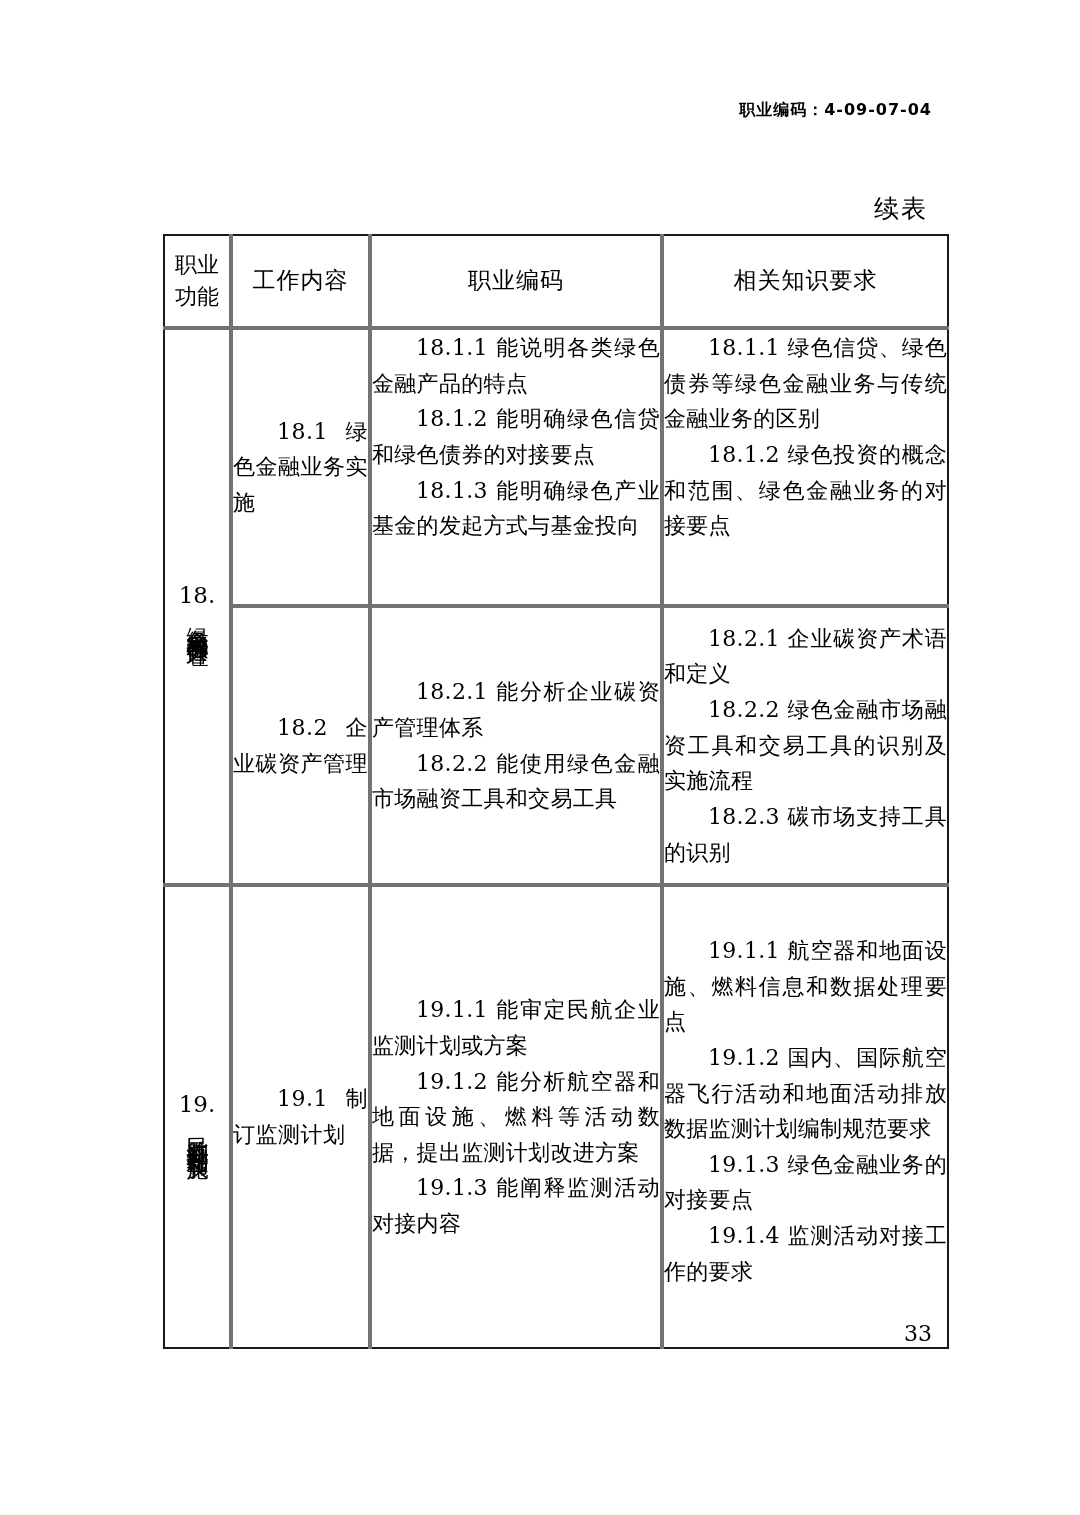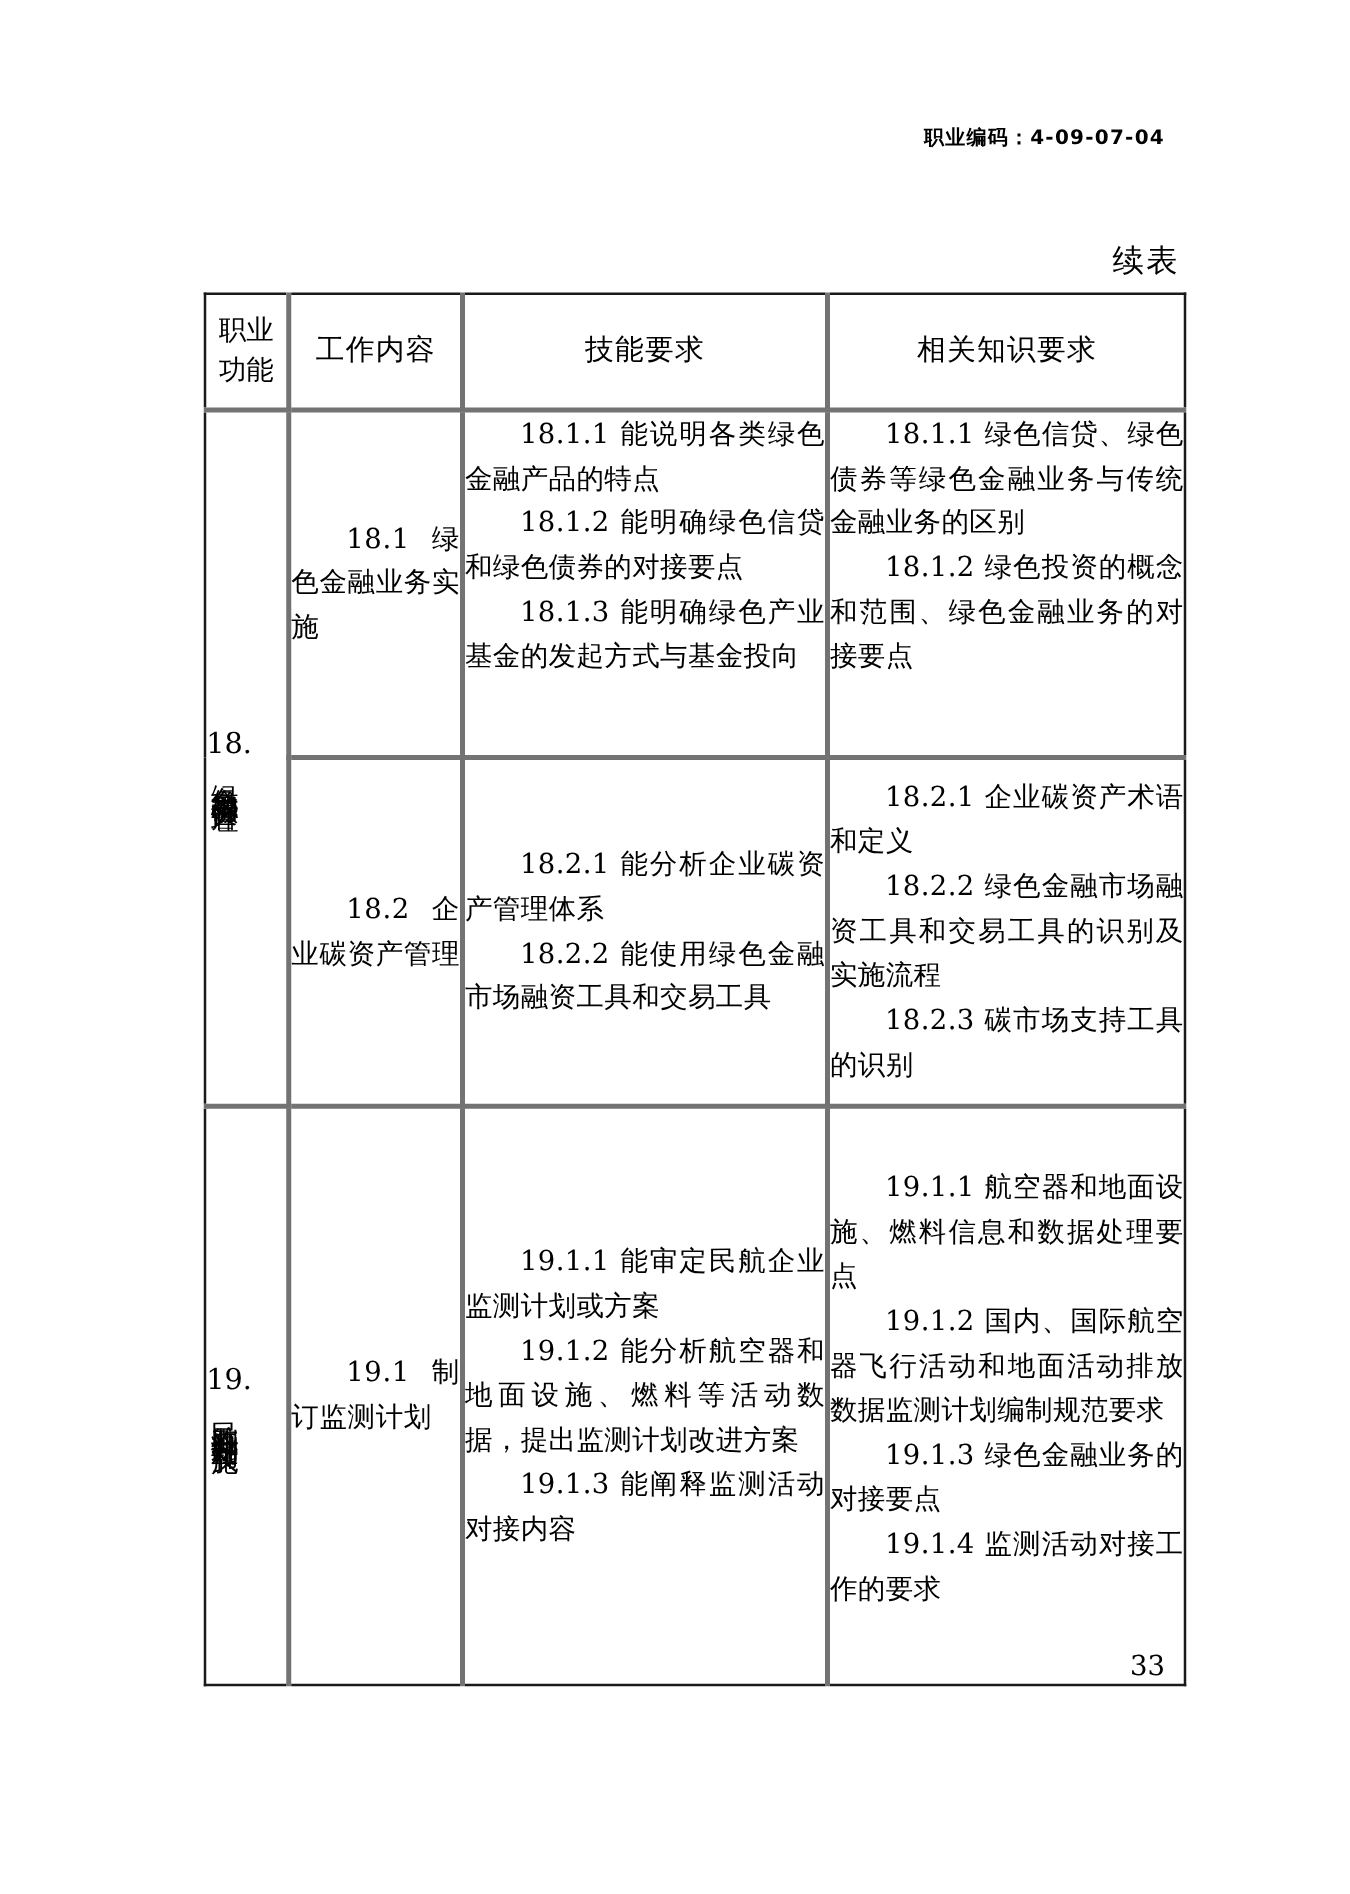--- a/index.html
+++ b/index.html
@@ -36,21 +36,20 @@
     letter-spacing: 1px;
   }
   .cont-label {
     position: absolute;
     left: 0;
     top: 192px;
     width: 928px;
     text-align: right;
     font-size: 25px;
     letter-spacing: 2px;
-    padding-left: 16px;
   }
 
   
   .tbl {
     position: absolute;
     left: 163px;
     top: 234px;
     width: 770px;
     border-collapse: collapse;
     table-layout: fixed;
@@ -84,21 +83,21 @@
 
   
   .func-cell {
     vertical-align: middle !important;
     text-align: center;
     padding: 0;
   }
   .func-inner {
     display: flex;
     flex-direction: column;
-    align-items: flex-start;
+    align-items: center;
     justify-content: center;
     height: 100%;
   }
   .func-num {
     font-size: 23px;
     font-family: "DejaVu Serif", "Liberation Serif", serif;
     line-height: 1.1;
     margin-bottom: 2px;
   }
   .func-vert {
@@ -163,21 +162,21 @@
 
   <table class="tbl">
 
     <tbody>
         <tr class="outer-top" style="height: 91px;">
       <td class="c1 edge-l hdr-cell narrow">
         <div>职业</div>
         <div>功能</div>
       </td>
       <td class="c2 hdr-cell">工作内容</td>
-      <td class="c3 hdr-cell">技能要求</td>
+      <td class="c3 hdr-cell">职业编码</td>
       <td class="c4 edge-r hdr-cell">相关知识要求</td>
     </tr>
 
     <tr style="height: 278px;">
       <td class="c1 edge-l func-cell" rowspan="2">
         <div class="func-inner">
           <div class="func-num">18.</div>
           <div class="func-vert">绿色金融与碳资产管理</div>
         </div>
       </td>

